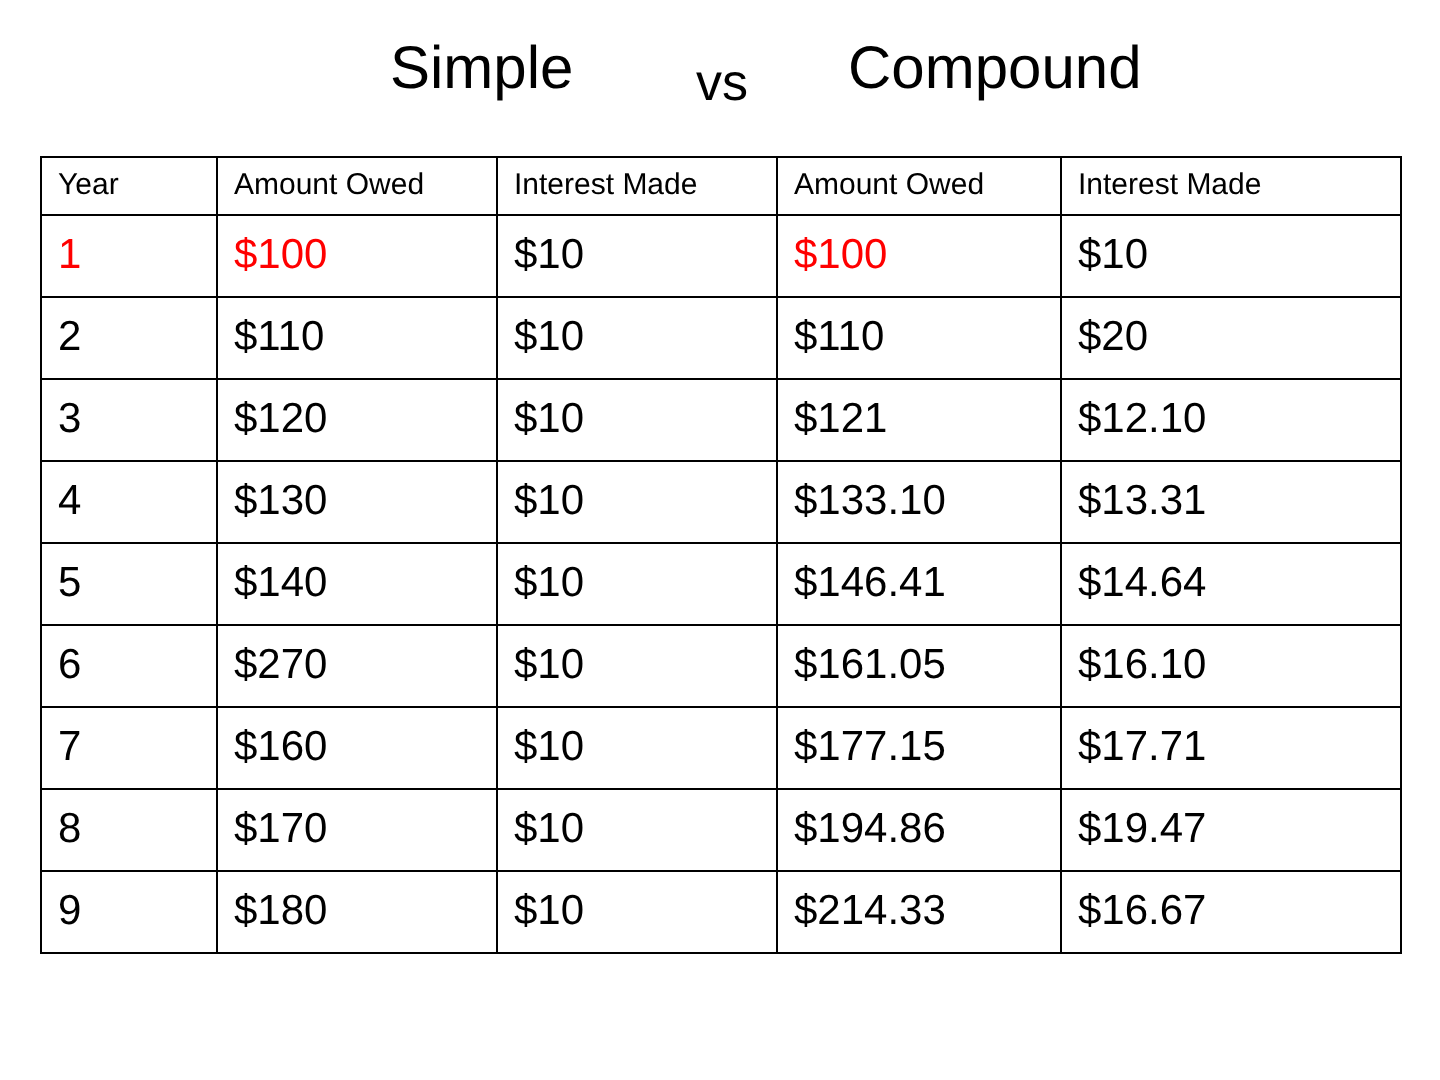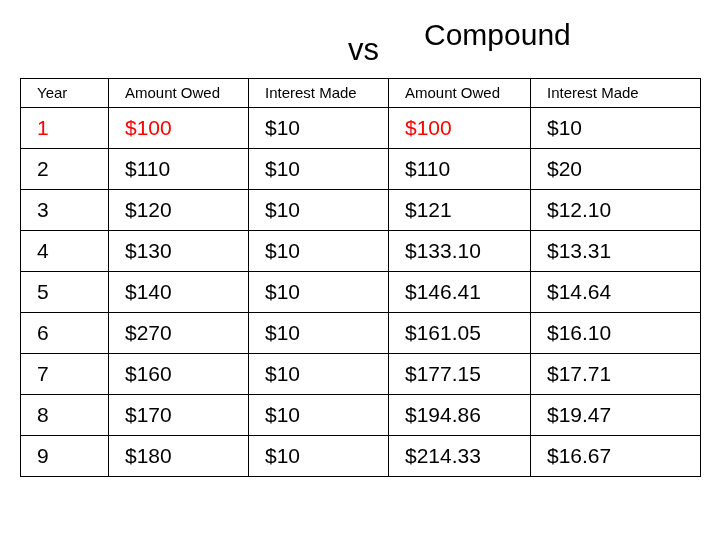--- a/index.html
+++ b/index.html
@@ -30,37 +30,37 @@
   }
   .title-word {
     position: absolute;
     font-size: 30px;
     font-weight: normal;
     line-height: 38px;
     white-space: nowrap;
     color: #000000;
   }
   .title-simple   { left: 195px; top: 0; }
-  .title-vs       { left: 348px; top: 15px; font-size: 31px; }
+  .title-vs       { left: 348px; top: 6px; font-size: 26px; }
   .title-compound { left: 424px; top: 0; }
 
   
   table.data {
     position: absolute;
     left: 20px;
     top: 78px;
     width: 680px;
     border-collapse: collapse;
     table-layout: fixed;
     background: #ffffff;
   }
   table.data th,
   table.data td {
     border: 1px solid #000000;
-    padding: 0 16px;
+    padding: 0 8px;
     text-align: left;
     vertical-align: middle;
     font-weight: normal;
     background: #ffffff;
   }
   table.data thead th {
     font-size: 15px;
     height: 28px;
     line-height: 28px;
   }
@@ -77,20 +77,21 @@
 
   .red { color: #ff0000; }
   .black { color: #000000; }
 </style>
 </head>
 <body>
 
 <div class="page">
 
   <div class="title-row">
+    <span class="title-word title-simple">Simple</span>
     <span class="title-word title-vs">vs</span>
     <span class="title-word title-compound">Compound</span>
   </div>
 
   <table class="data">
     <colgroup>
       <col class="c0">
         <col class="c1">
         <col class="c2">
         <col class="c3">

